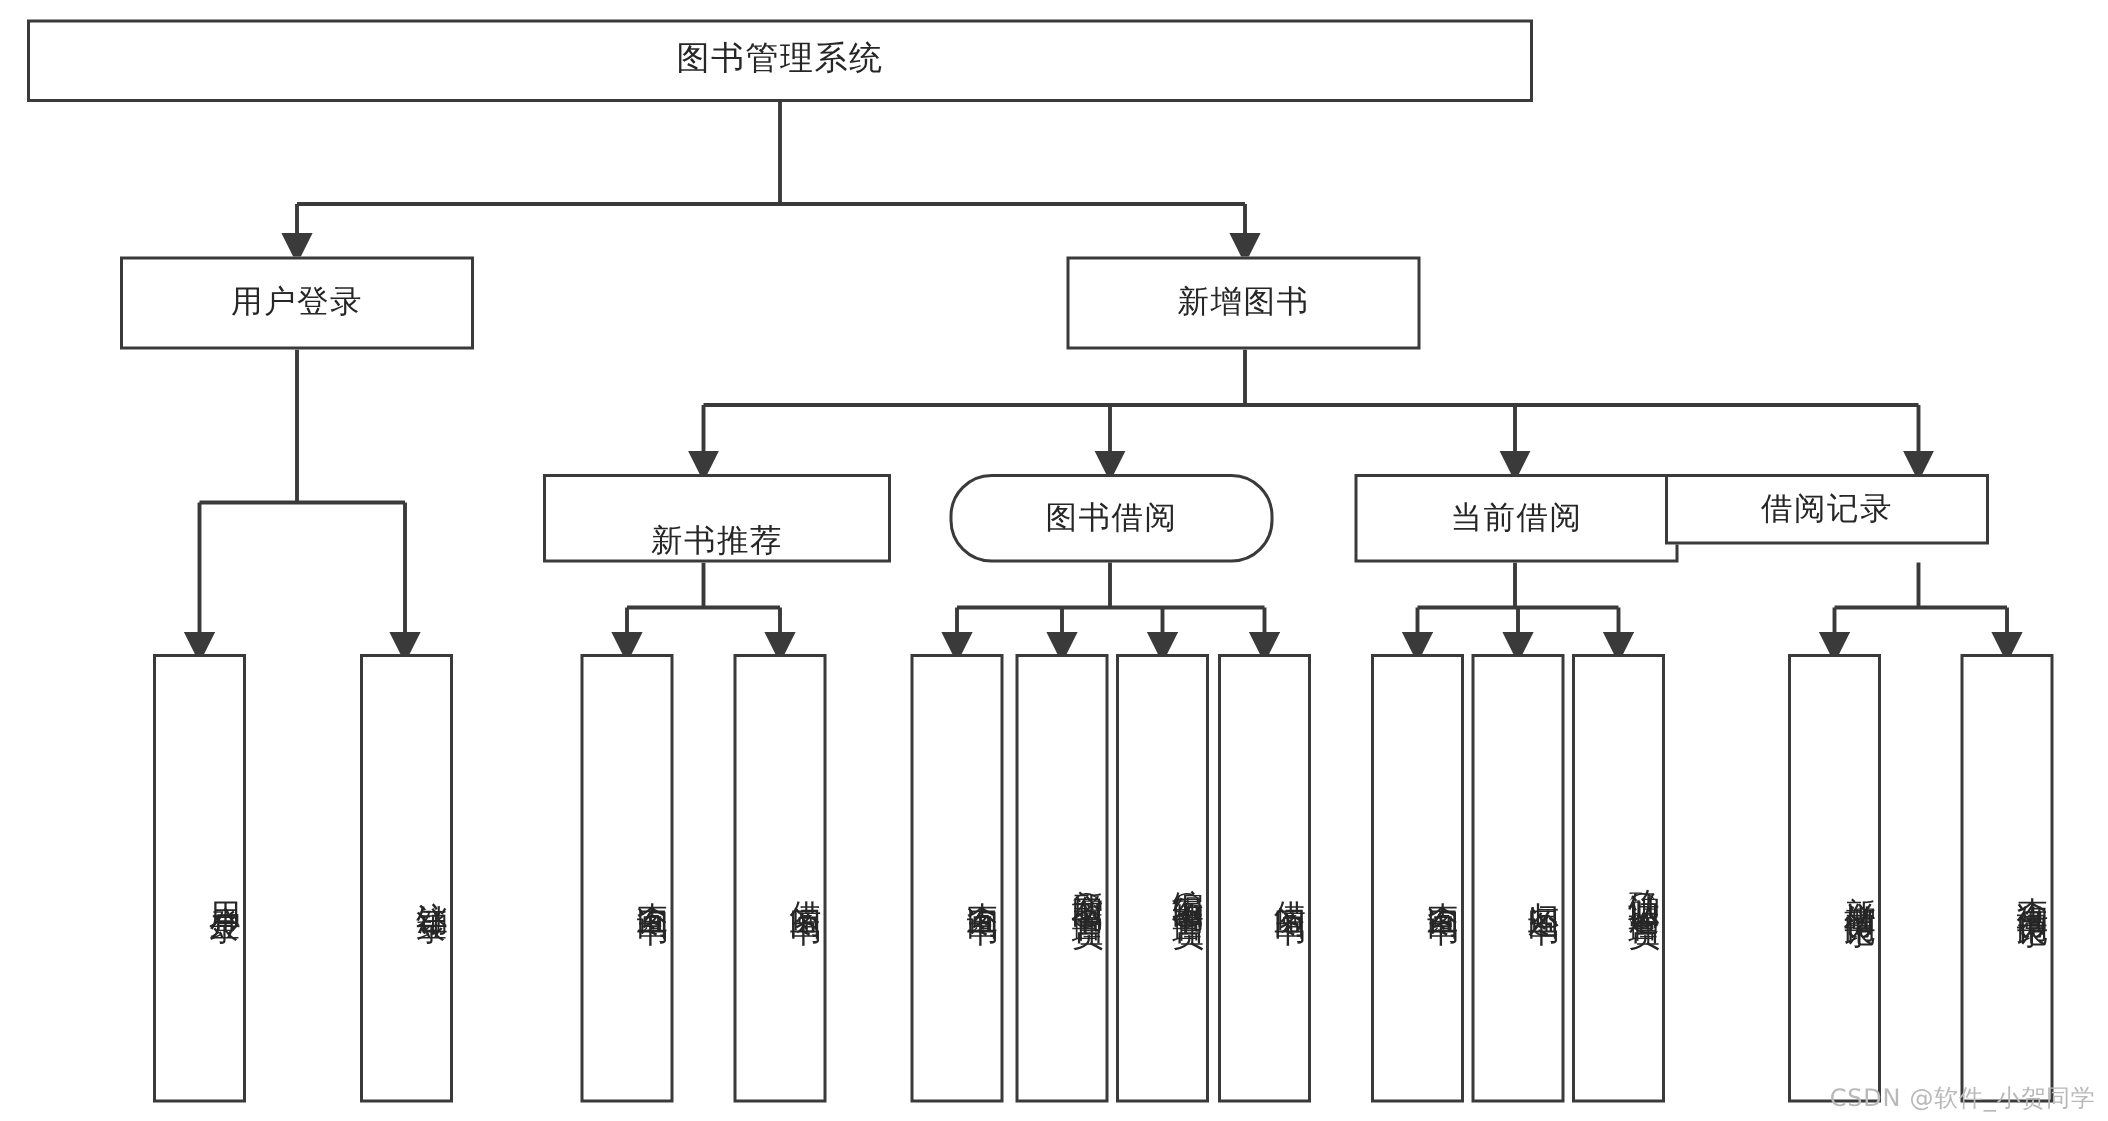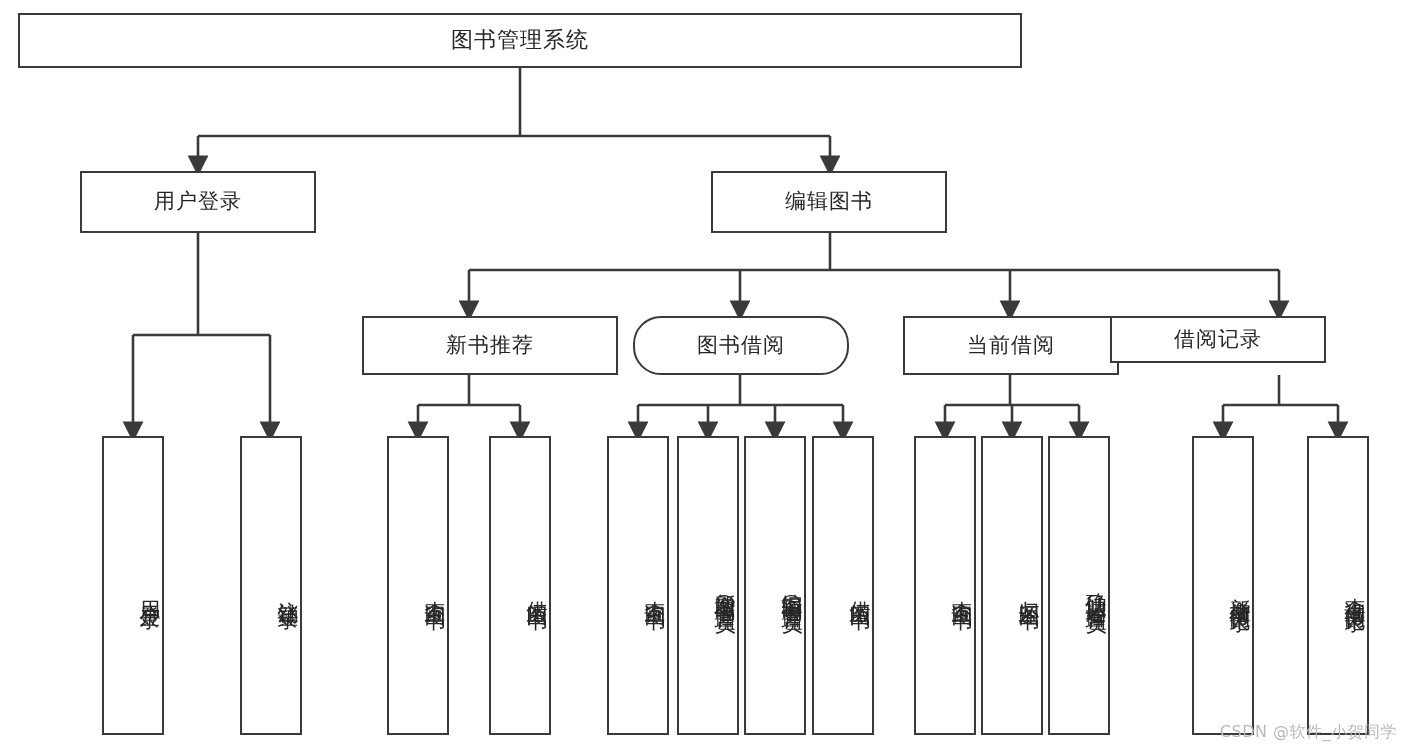--- a/index.html
+++ b/index.html
@@ -126,24 +126,24 @@
   </svg>
 
   <div class="node horiz root" style="left:18px; top:13px; width:1004px; height:55px;">
     <span class="label">图书管理系统</span>
   </div>
 
   <div class="node horiz" style="left:80px; top:171px; width:236px; height:62px;">
     <span class="label">用户登录</span>
   </div>
   <div class="node horiz" style="left:711px; top:171px; width:236px; height:62px;">
-    <span class="label">编辑图书</span>
-  </div>
-
-  <div class="node horiz" style="left:362px; top:316px; width:256px; height:59px;">
+    <span class="label">新增图书</span>
+  </div>
+
+  <div class="node horiz" style="left:362px; top:316px; width:232px; height:59px;align-items:flex-end;">
     <span class="label">新书推荐</span>
   </div>
   <div class="node horiz" style="left:633px; top:316px; width:216px; height:59px;border-radius:28px;">
     <span class="label">图书借阅</span>
   </div>
   <div class="node horiz" style="left:903px; top:316px; width:216px; height:59px;">
     <span class="label">当前借阅</span>
   </div>
   <div class="node horiz" style="left:1110px; top:316px; width:216px; height:47px;">
     <span class="label">借阅记录</span>

